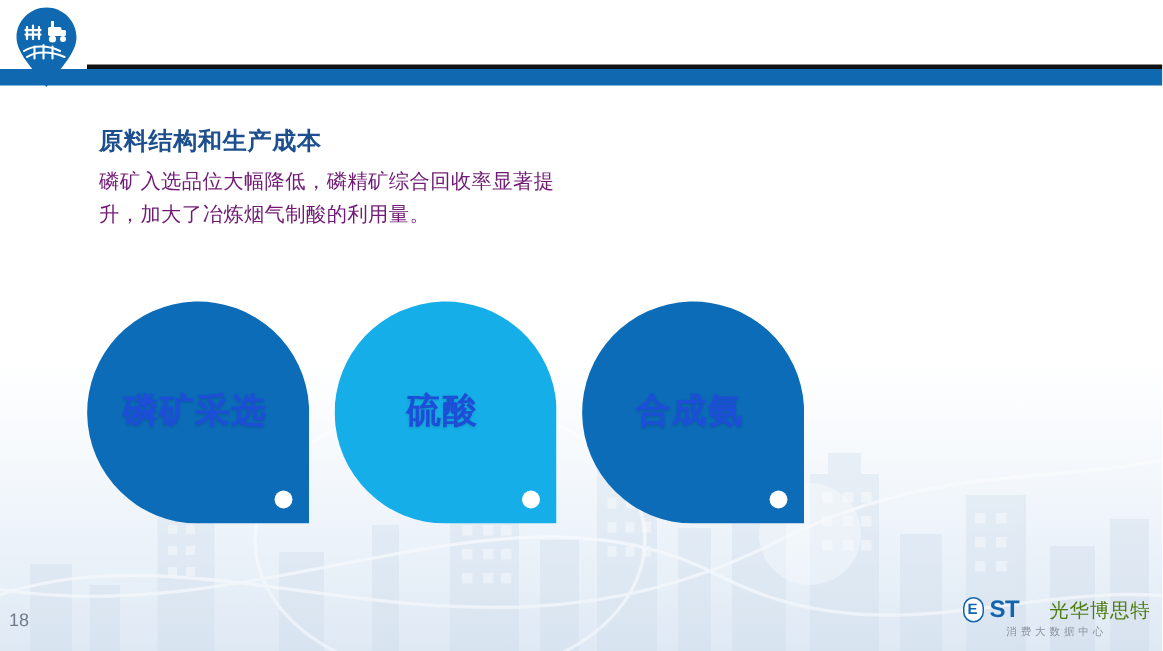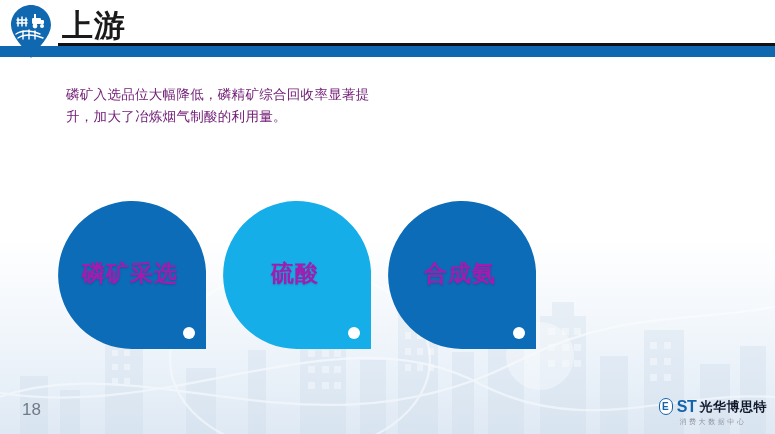--- a/index.html
+++ b/index.html
@@ -139,34 +139,34 @@
     position: absolute;
     left: 0;
     top: 0;
     width: 148px;
     height: 152px;
     display: flex;
     align-items: center;
     justify-content: center;
     padding-right: 4px;
     box-sizing: border-box;
-    color: #a21caf;
+    color: #1d4ed8;
     font-size: 23px;
     font-weight: bold;
     letter-spacing: 1px;
     text-shadow: 0 1px 2px rgba(0,0,0,.16);
     pointer-events: none;
   }
 
   
   .page-num {
     position: absolute;
-    left: 22px;
+    left: 6px;
     bottom: 14px;
-    font-size: 17px;
+    font-size: 12px;
     color: #6f7b88;
     z-index: 6;
   }
   .footer-logo {
     position: absolute;
     right: 8px;
     bottom: 9px;
     z-index: 6;
     display: flex;
     flex-direction: column;
@@ -193,25 +193,25 @@
   .fl-est {
     font-size: 16px;
     font-weight: bold;
     color: #1464ad;
     letter-spacing: -.3px;
     line-height: 13px;
     margin-left: 1px;
   }
   .fl-cn {
     font-size: 13px;
-    font-weight: bold;
-    color: #0f172a;
+    font-weight: normal;
+    color: #4d7c0f;
     letter-spacing: .5px;
     line-height: 14px;
-    margin-left: 3px;
+    margin-left: 20px;
   }
   .fl-sub {
     font-size: 7px;
     color: #8b94a0;
     letter-spacing: 2.6px;
     margin-top: 3px;
     text-align: center;
   }
 </style>
 </head>
@@ -320,24 +320,24 @@
       <rect x="24" y="10" width="2" height="4"></rect>
     </g>
     <g stroke="#ffffff" stroke-width="1.4" fill="none" stroke-linecap="round">
       <path d="M6 30 C12 26, 22 26, 30 30"></path>
       <path d="M8 34 C14 30, 24 30, 33 34"></path>
       <path d="M13 27 v8 M19 26 v9 M25 27 v8"></path>
     </g>
     <path d="M16 47 L26 47 L21 53 Z" fill="#1068b0"></path>
   </svg>
 
-  <div class="slide-title">上游</div>
   <div class="title-underline"></div>
 
   <div class="copy">
+    <p class="copy-heading">原料结构和生产成本</p>
     <p class="copy-body">磷矿入选品位大幅降低，磷精矿综合回收率显著提升，加大了冶炼烟气制酸的利用量。</p>
   </div>
 
   <div class="drops">
 
     <div class="drop" style="left:0px">
       <svg viewBox="0 0 148 152">
         <path d="M148 152 L148 74 A74 74 0 1 0 74 152 Z" fill="#0c6cb8"></path>
         <circle cx="131" cy="136" r="6" fill="#ffffff"></circle>
       </svg>

